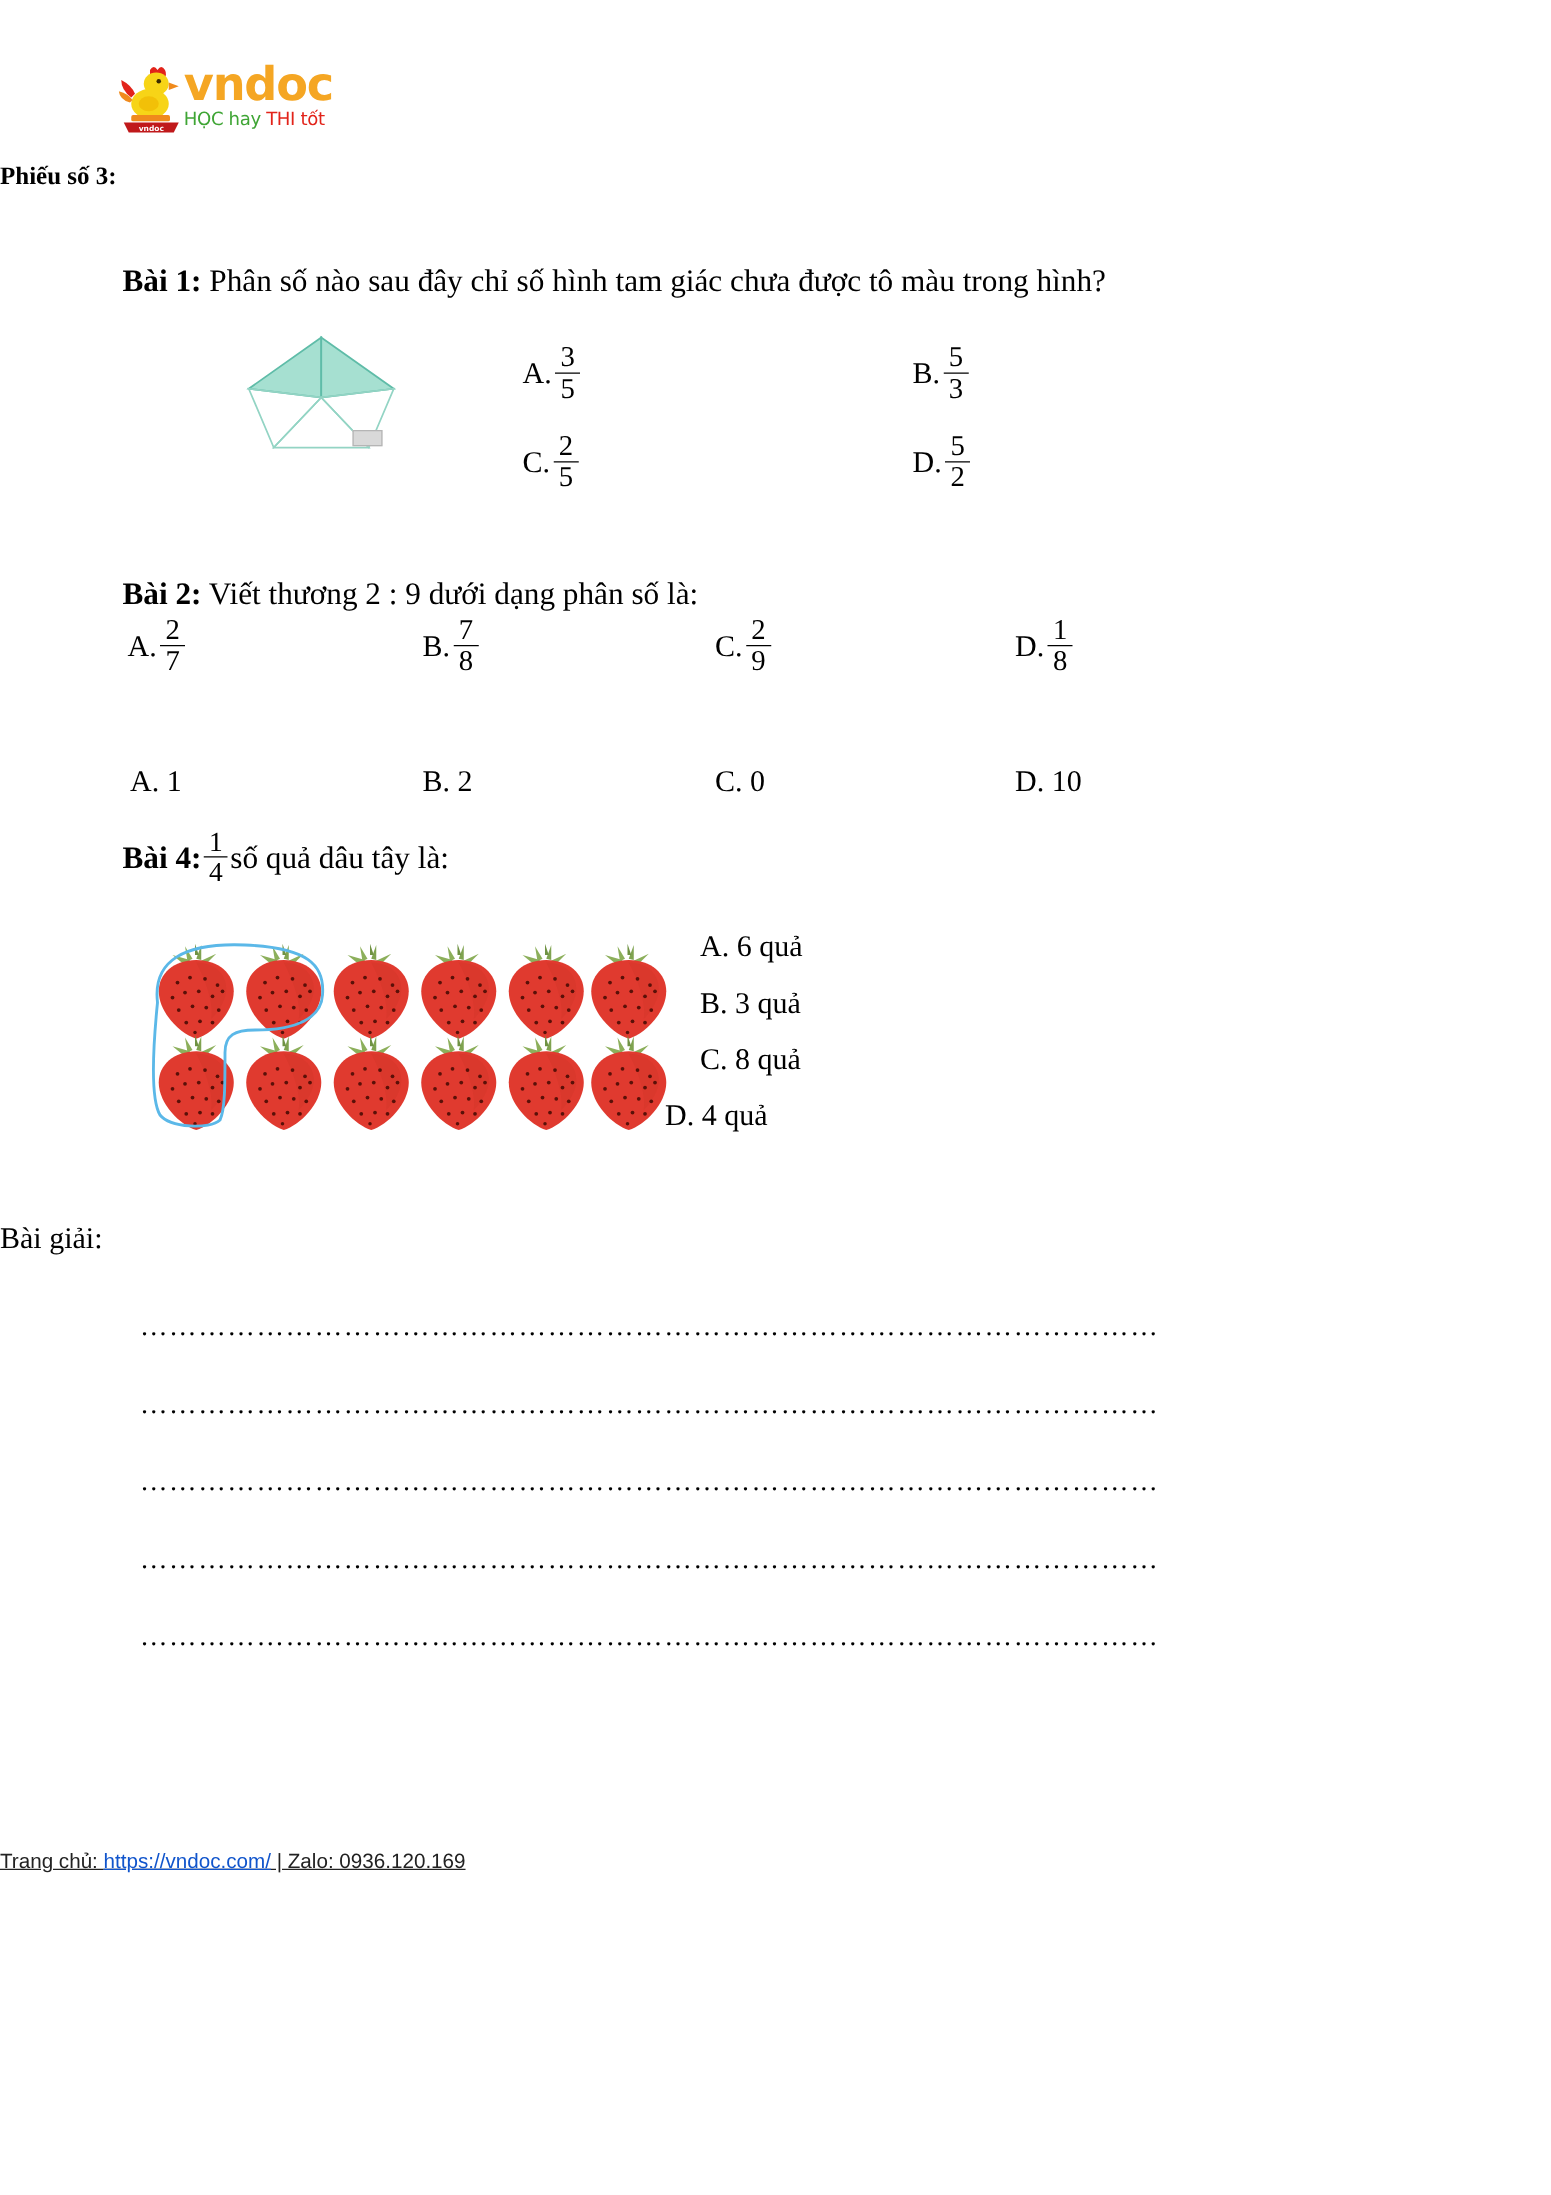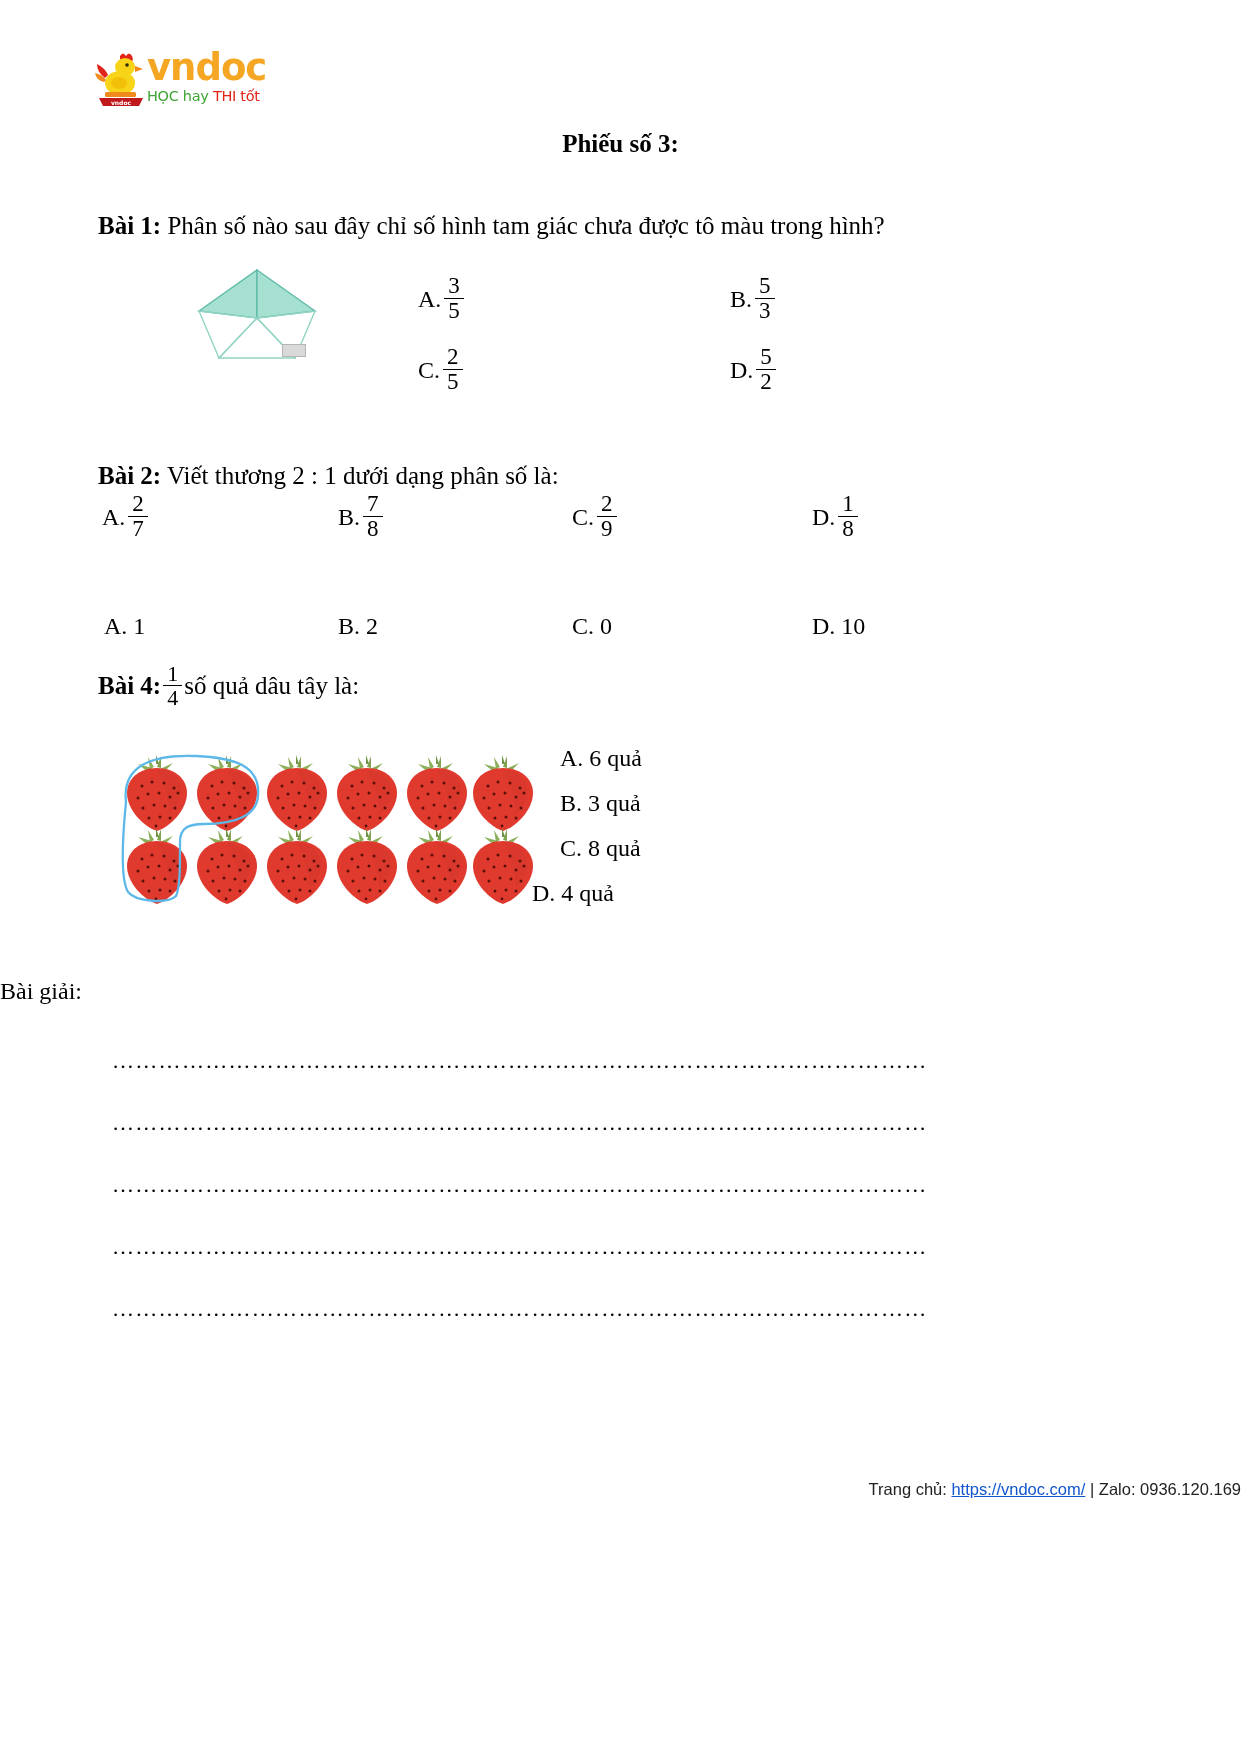--- a/index.html
+++ b/index.html
@@ -57,22 +57,22 @@
   }
   .tag-green { color: #3FA535; }
   .tag-red { color: #E2231A; }
 
   
   .doc-title {
     position: absolute;
     left: 0;
     top: 130px;
     width: 1241px;
-    text-align: center;
-    font-size: 25px;
+    text-align: left;
+    font-size: 20px;
     font-weight: bold;
   }
 
   
   .qline {
     position: absolute;
     font-size: 25px;
     white-space: nowrap;
   }
   .qlabel { font-weight: bold; text-align: center; }
@@ -153,24 +153,25 @@
     white-space: nowrap;
     height: 28px;
   }
 
   
   .footer {
     position: absolute;
     left: 0;
     top: 1480px;
     width: 1241px;
-    text-align: right;
+    text-align: left;
     font-family: "Liberation Sans", sans-serif;
     font-size: 16.5px;
     color: #222;
+    text-decoration: underline;
   }
   .footer a {
     color: #1155CC;
     text-decoration: underline;
   }
 </style>
 </head>
 <body>
 
 <div class="page">
@@ -234,21 +235,21 @@
   </div>
   <div class="opt" style="left:418px; top:345px;">
     <span>C.</span><span class="frac"><span class="num">2</span><span class="den">5</span></span>
   </div>
   <div class="opt" style="left:730px; top:345px;">
     <span>D.</span><span class="frac"><span class="num">5</span><span class="den">2</span></span>
   </div>
 
   <div class="qline" style="left:98px; top:462px;">
     <span class="qlabel">Bài 2:</span>
-    <span>Viết thương 2 : 1 dưới dạng phân số là:</span>
+    <span>Viết thương 2 : 9 dưới dạng phân số là:</span>
   </div>
 
   <div class="opt" style="left:102px; top:492px;">
     <span>A.</span><span class="frac"><span class="num">2</span><span class="den">7</span></span>
   </div>
   <div class="opt" style="left:338px; top:492px;">
     <span>B.</span><span class="frac"><span class="num">7</span><span class="den">8</span></span>
   </div>
   <div class="opt" style="left:572px; top:492px;">
     <span>C.</span><span class="frac"><span class="num">2</span><span class="den">9</span></span>

